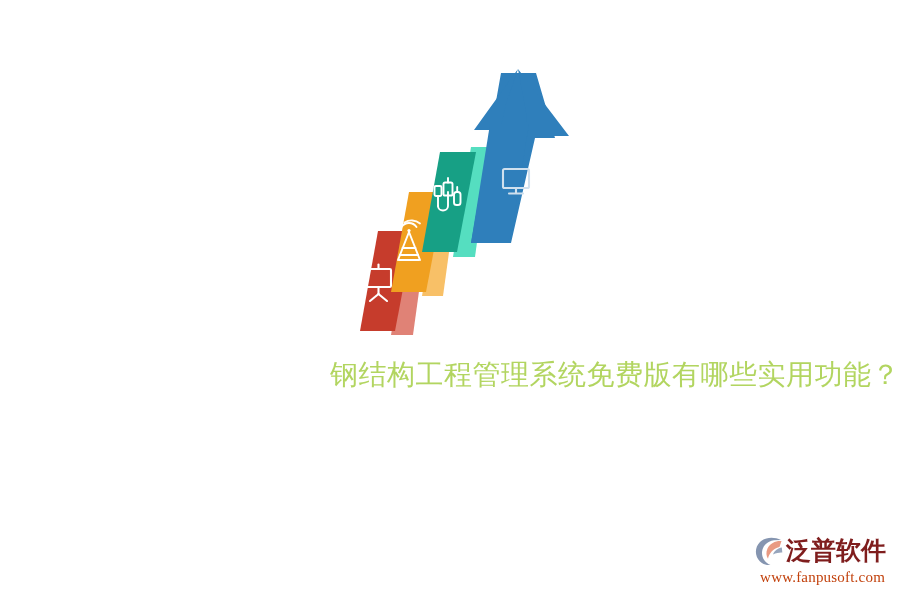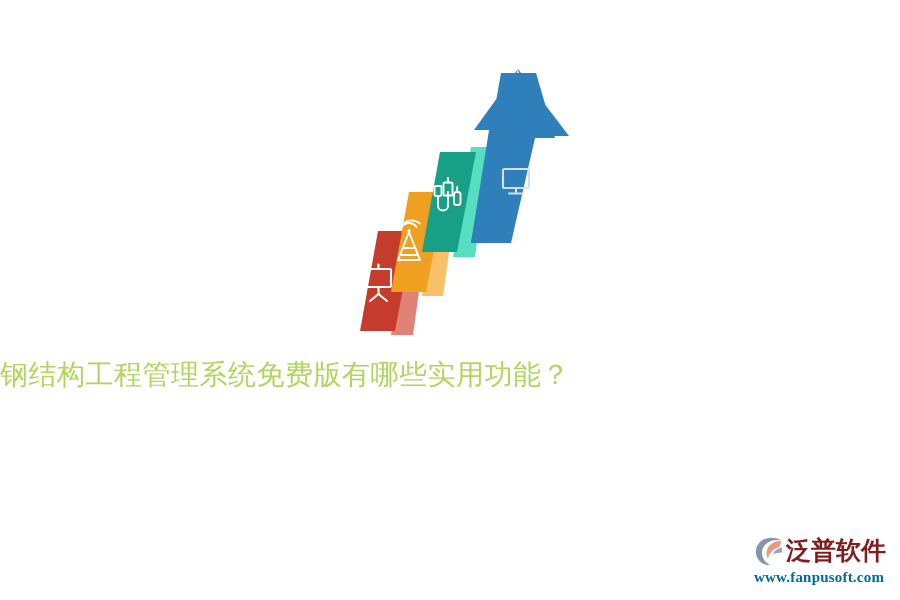--- a/index.html
+++ b/index.html
@@ -34,21 +34,21 @@
     width: 260px;
     height: 290px;
   }
 
   
   .headline {
     position: absolute;
     left: 0;
     top: 355px;
     width: 900px;
-    text-align: left;
+    text-align: right;
     font-size: 28px;
     line-height: 40px;
     letter-spacing: 0.5px;
     color: #b2d560;
     font-family: Liberation Serif, serif;
     font-weight: 400;
     white-space: nowrap;
   }
 
   
@@ -76,24 +76,24 @@
     font-size: 25px;
     font-weight: 700;
     color: #7f1d1d;
     letter-spacing: 0px;
     line-height: 30px;
     white-space: nowrap;
   }
   .brand-url {
     font-family: "Liberation Serif", "DejaVu Serif", serif;
     font-size: 15px;
-    font-weight: 700;
-    color: #0369a1;
+    font-weight: 400;
+    color: #c2410c;
     letter-spacing: 0.2px;
-    text-align: left;
+    text-align: right;
     line-height: 18px;
     white-space: nowrap;
     padding-right: 1px;
   }
 </style>
 </head>
 <body>
 
 <div class="banner">
 

